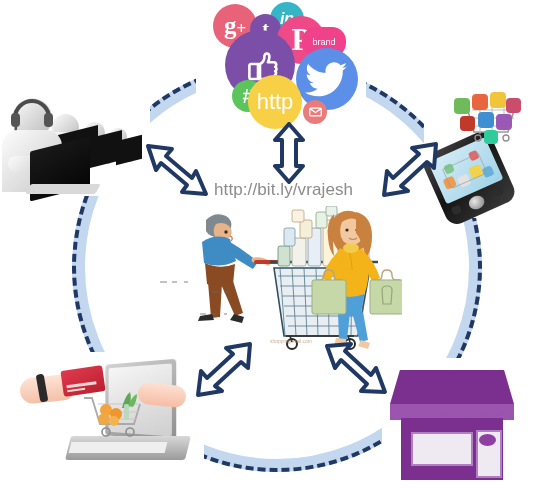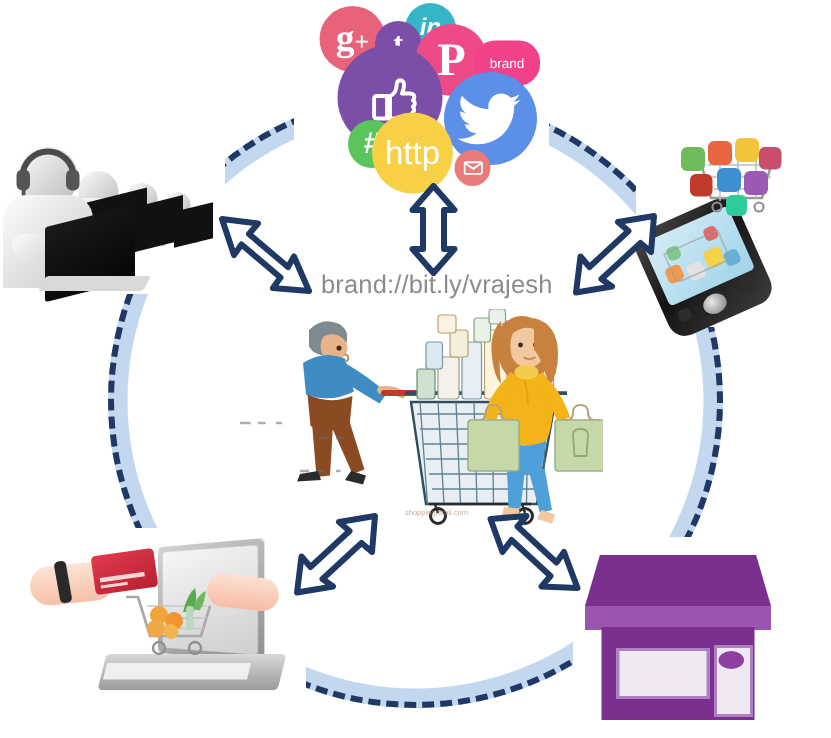--- a/index.html
+++ b/index.html
@@ -23,21 +23,21 @@
   
   .arrow{position:absolute;}
 
   
   .bubble{position:absolute;border-radius:50%;display:flex;align-items:center;justify-content:center;
     color:#fff;font-weight:bold;}
   .bub-gplus{width:44px;height:44px;left:213px;top:4px;background:#e8637a;font-size:24px;}
   .bub-tumblr{width:31px;height:31px;left:250px;top:14px;background:#7b4fa8;font-size:19px;}
   .bub-linked{width:34px;height:34px;left:270px;top:2px;background:#36b5c6;font-size:17px;}
   .bub-pin{width:48px;height:48px;left:277px;top:16px;background:#ef4a88;font-size:30px;}
-  .bub-brand{width:44px;height:30px;left:316px;top:27px;background:#f0418a;border-radius:14px;font-size:9px;font-weight:normal;}
+  .bub-brand{width:44px;height:30px;left:302px;top:27px;background:#f0418a;border-radius:14px;font-size:9px;font-weight:normal;}
   .bub-brand:after{content:"";position:absolute;left:8px;bottom:-6px;border-left:8px solid transparent;
     border-right:3px solid transparent;border-top:8px solid #f0418a;}
   .bub-fb{width:70px;height:70px;left:225px;top:30px;background:#7b4fa8;}
   .bub-tw{width:62px;height:62px;left:296px;top:48px;background:#5b8fe8;}
   .bub-hash{width:32px;height:32px;left:232px;top:80px;background:#5cc45c;font-size:20px;}
   .bub-blog{width:54px;height:54px;left:248px;top:75px;background:#f7d046;font-size:23px;color:#fff;}
   .bub-mail{width:24px;height:24px;left:303px;top:100px;background:#ea7b7b;font-size:12px;}
 
   
   .cc-head{position:absolute;border-radius:50%;background:linear-gradient(135deg,#fdfdfd,#b9b9b9);}
@@ -346,21 +346,21 @@
       <g stroke="#6b6b6b" stroke-width="1.6" opacity=".55">
         <path d="M10 76 h7 M22 76 h5 M34 76 h4"></path>
         <path d="M62 86 h7 M74 86 h5"></path>
         <path d="M50 108 h6 M62 108 h4 M74 108 h3"></path>
       </g>
 
       <text x="120" y="137" font-family="Liberation Sans, sans-serif" font-size="5" fill="#b08a6a" opacity=".7">shoppingretail.com</text>
     </svg>
   </div>
 
-  <div class="url-text">brand://bit.ly/vrajesh</div>
+  <div class="url-text">http://bit.ly/vrajesh</div>
 
   <div class="arrow" style="left:266px;top:122px;width:46px;height:62px;">
     <svg width="46" height="62" viewBox="0 0 46 62">
       <path d="M23 2 L37 18 H30 V44 H37 L23 60 L9 44 H16 V18 H9 Z" fill="#ffffff" stroke="#1f3864" stroke-width="4" stroke-linejoin="round"></path>
     </svg>
   </div>
 
   <div class="arrow" style="left:144px;top:142px;width:66px;height:58px;">
     <svg width="66" height="58" viewBox="0 0 66 58">
       <path d="M4 4 L28 7 L22 14 L48 36 L52 29 L62 52 L38 50 L43 43 L17 21 L12 28 Z" fill="#ffffff" stroke="#1f3864" stroke-width="4" stroke-linejoin="round"></path>

